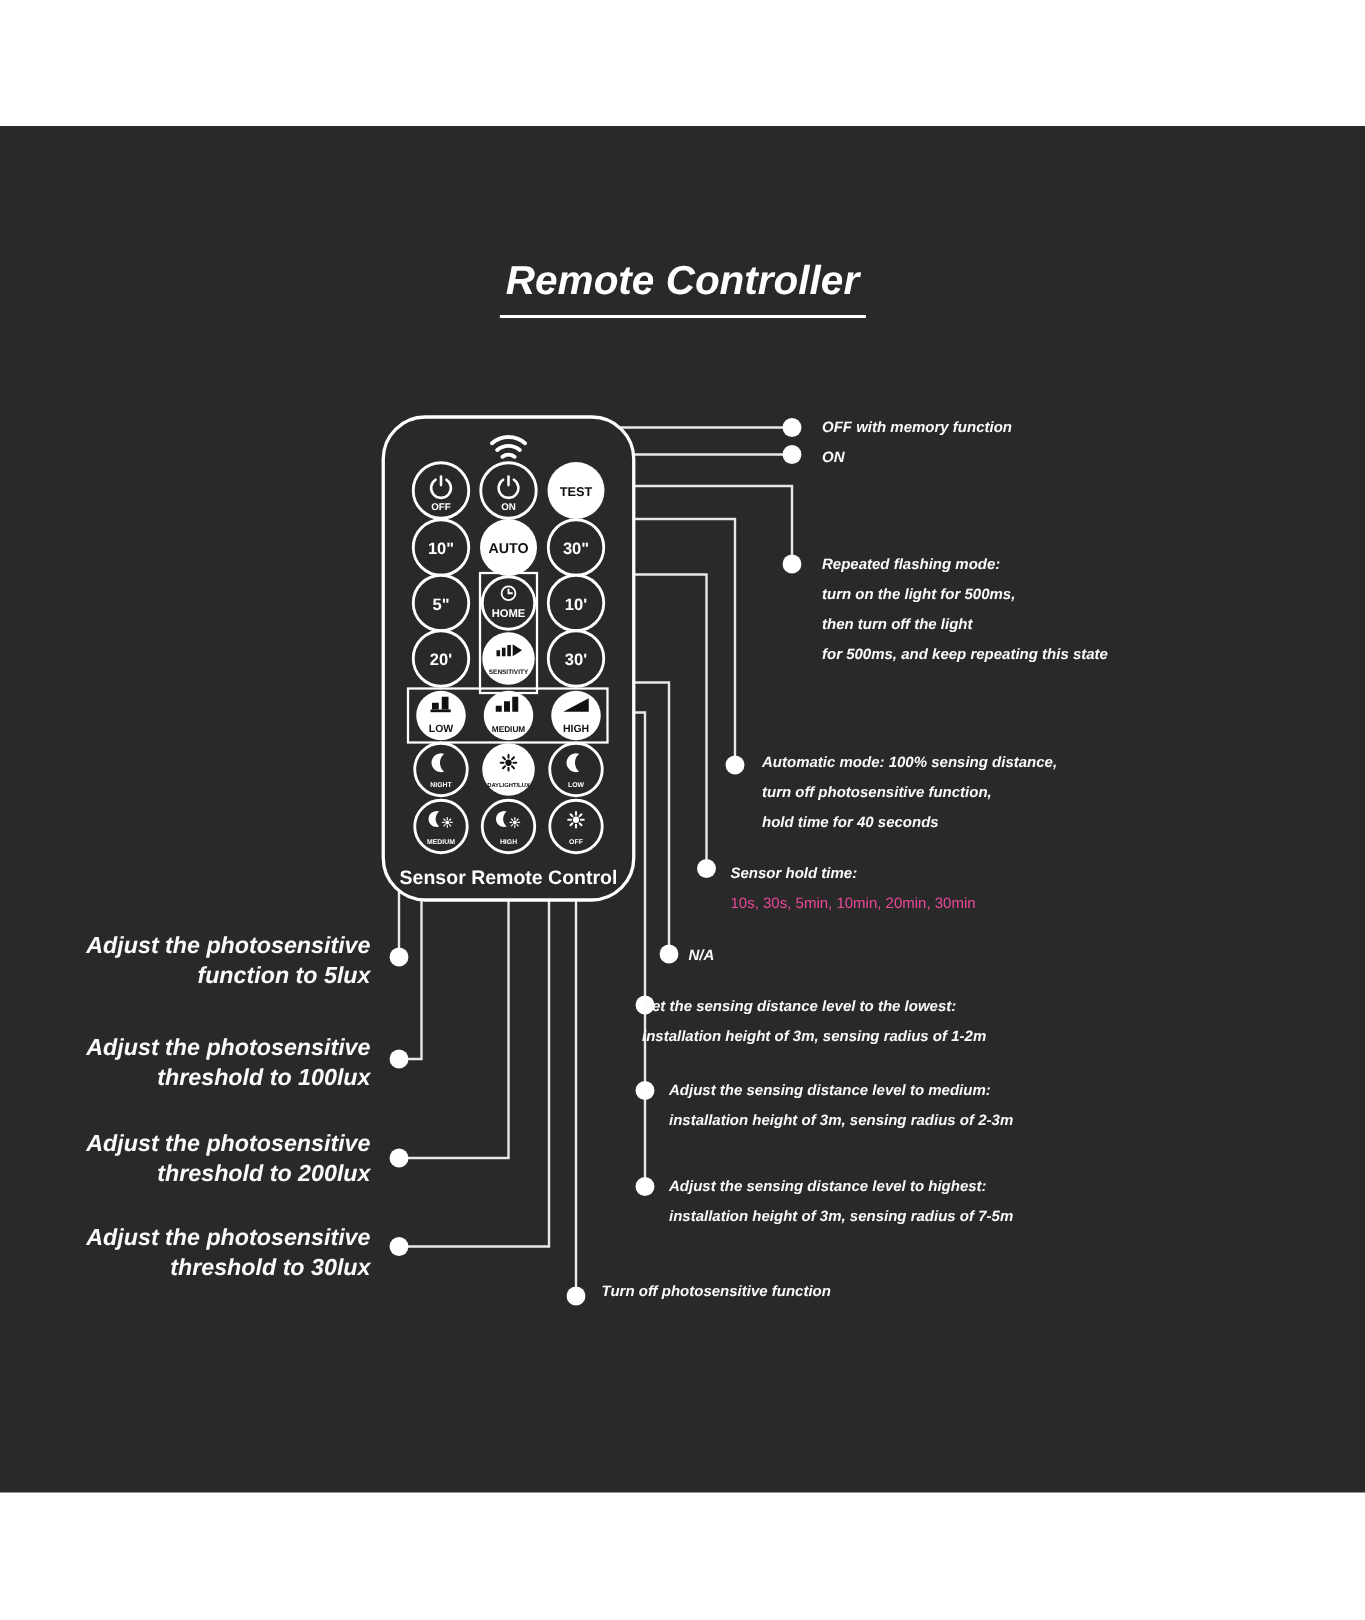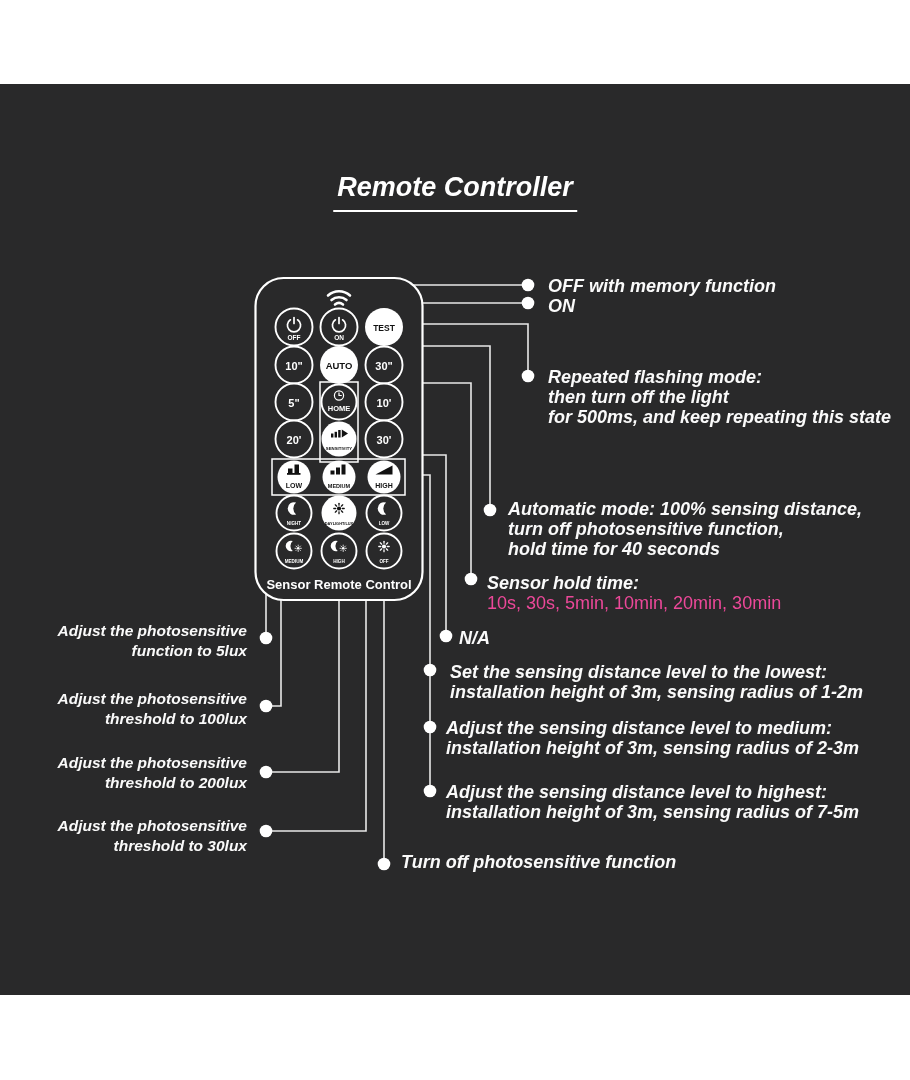--- a/index.html
+++ b/index.html
@@ -2,21 +2,21 @@
 <html><head>
 <meta charset="utf-8">
 <style>
   html,body{margin:0;padding:0;background:#ffffff;}
   body{width:910px;height:1080px;position:relative;overflow:hidden;
        font-family:"Liberation Sans",sans-serif;}
   .panel{position:absolute;left:0;top:84px;width:910px;height:911px;background:#29292a;}
   .title{position:absolute;top:172px;left:50%;transform:translateX(-50%);
          color:#fff;font-size:27px;font-weight:bold;font-style:italic;
          border-bottom:2.5px solid #fff;padding:0 4px 7px 4px;white-space:nowrap;text-align:right;}
-  .ann{position:absolute;color:#fafafa;font-size:18px;font-weight:bold;font-style:italic;
+  .ann{position:absolute;color:#fafafa;font-size:10px;font-weight:bold;font-style:italic;
        line-height:20px;white-space:nowrap;}
   .ann.lft{width:210px;text-align:right;white-space:normal;font-size:15.5px;}
   .ann .vals{font-weight:normal;font-style:normal;color:#ec4899;}
   svg{position:absolute;left:0;top:0;}
   svg text{font-family:"Liberation Sans",sans-serif;font-weight:bold;text-anchor:middle;}
 </style>
 </head>
 <body>
 
 <div class="panel"></div>
@@ -243,38 +243,39 @@
     <circle cx="266" cy="831" r="6.3"></circle>
     <circle cx="384" cy="864" r="6.3"></circle>
   </g>
 </svg>
 
 <div class="ann" style="left:548px;top:276px">OFF with memory function</div>
 <div class="ann" style="left:548px;top:296px">ON</div>
 
 <div class="ann" style="left:548px;top:367px">
   <div>Repeated flashing mode:</div>
+  <div>turn on the light for 500ms,</div>
   <div>then turn off the light</div>
   <div>for 500ms, and keep repeating this state</div>
 </div>
 
 <div class="ann" style="left:508px;top:499px">
   <div>Automatic mode: 100% sensing distance,</div>
   <div>turn off photosensitive function,</div>
   <div>hold time for 40 seconds</div>
 </div>
 
 <div class="ann" style="left:487px;top:573px">
   <div>Sensor hold time:</div>
   <div class="vals">10s, 30s, 5min, 10min, 20min, 30min</div>
 </div>
 
 <div class="ann" style="left:459px;top:628px">N/A</div>
 
-<div class="ann" style="left:450px;top:662px">
+<div class="ann" style="left:428px;top:662px">
   <div>Set the sensing distance level to the lowest:</div>
   <div>installation height of 3m, sensing radius of 1-2m</div>
 </div>
 
 <div class="ann" style="left:446px;top:718px">
   <div>Adjust the sensing distance level to medium:</div>
   <div>installation height of 3m, sensing radius of 2-3m</div>
 </div>
 
 <div class="ann" style="left:446px;top:782px">

